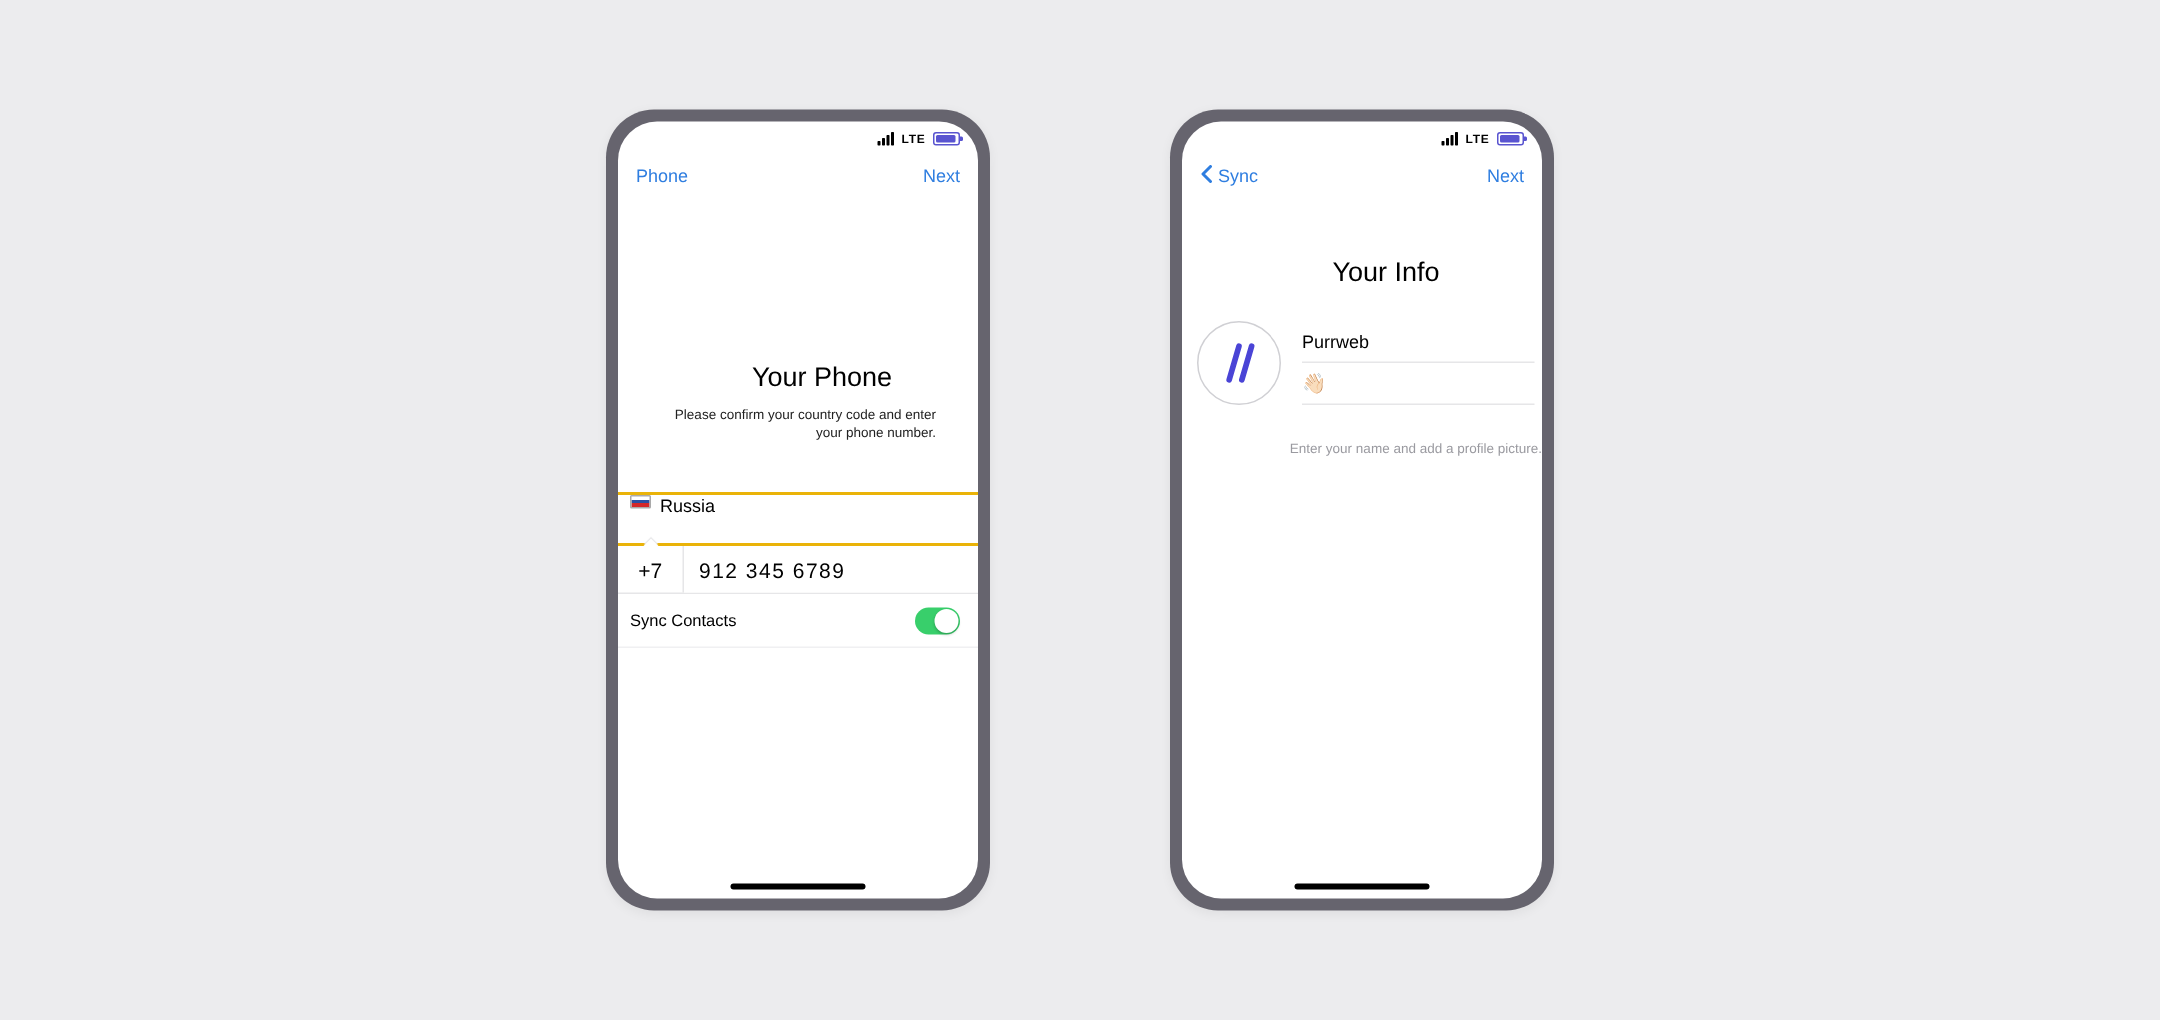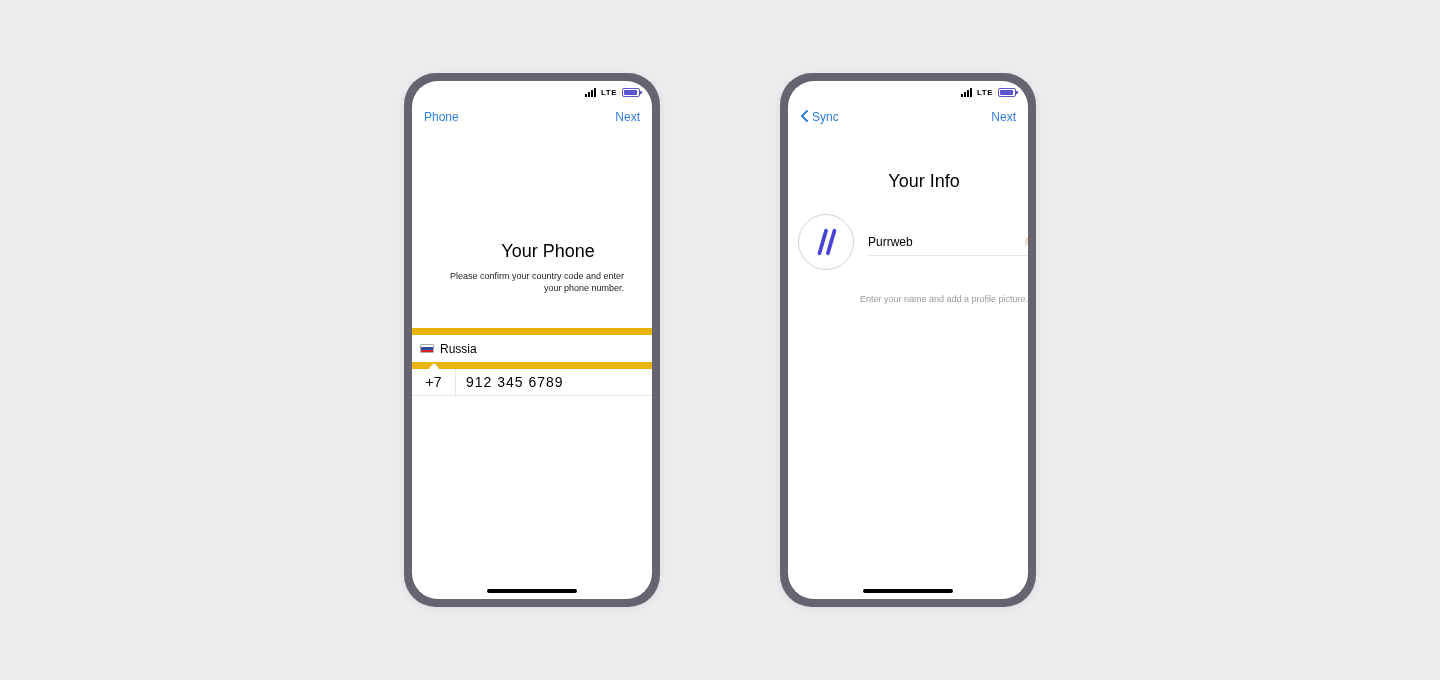--- a/index.html
+++ b/index.html
@@ -118,24 +118,23 @@
       color: #222;
       margin-top: 8px;
       line-height: 1.35;
       padding: 0 28px;
     }
     .field-group{
       margin-top: 34px;
     }
     .row {
       display:flex;
-      align-items:center;
       padding: 0 8px;
       height: 34px;
-      border-top: 7px solid #eab308;
+      border-top: 2px solid #eab308;
       font-size: 12px;
     }
     .row:last-of-type{ border-bottom:1px solid #e6e6e8; }
     .flag{
       width:14px; height:9px;
       background: linear-gradient(to bottom, #fff 0 33%, #2a4fa2 33% 66%, #d32729 66% 100%);
       border:0.5px solid #aaa;
       margin-right:6px;
       border-radius:1px;
     }
@@ -222,21 +221,21 @@
       align-items:center;
       justify-content:center;
       background:#fff;
       cursor:pointer;
       flex-shrink:0;
     }
     .avatar svg{ width:30px; height:30px; }
     .name-fields{
       flex:1;
       display:flex;
-      flex-direction:row;
+      flex-direction:column;
     }
     .name-input{
       border:none;
       border-bottom:1px solid #e6e6e8;
       height:28px;
       font-size:12px;
       outline:none;
       padding:0;
       background:transparent;
     }
@@ -278,20 +277,26 @@
 
       <div class="field-group">
         <div class="row">
           <span class="flag"></span>
           <span class="country-name">Russia</span>
         </div>
         <div class="row" style="padding:0;">
           <div class="code-col">+7</div>
           <input class="number-col" value="912 345 6789" style="">
         </div>
+      </div>
+      <div class="sync-row">
+        <span>Sync Contacts</span>
+        <div class="toggle">
+            <div class="toggle-knob"></div>
+          </div>
       </div>
     </div>
     <div class="home-indicator"></div>
   </div>
 </div>
 
 <div class="phone">
   <div class="screen">
     <div class="status-bar">
       <div class="signal-bars">

